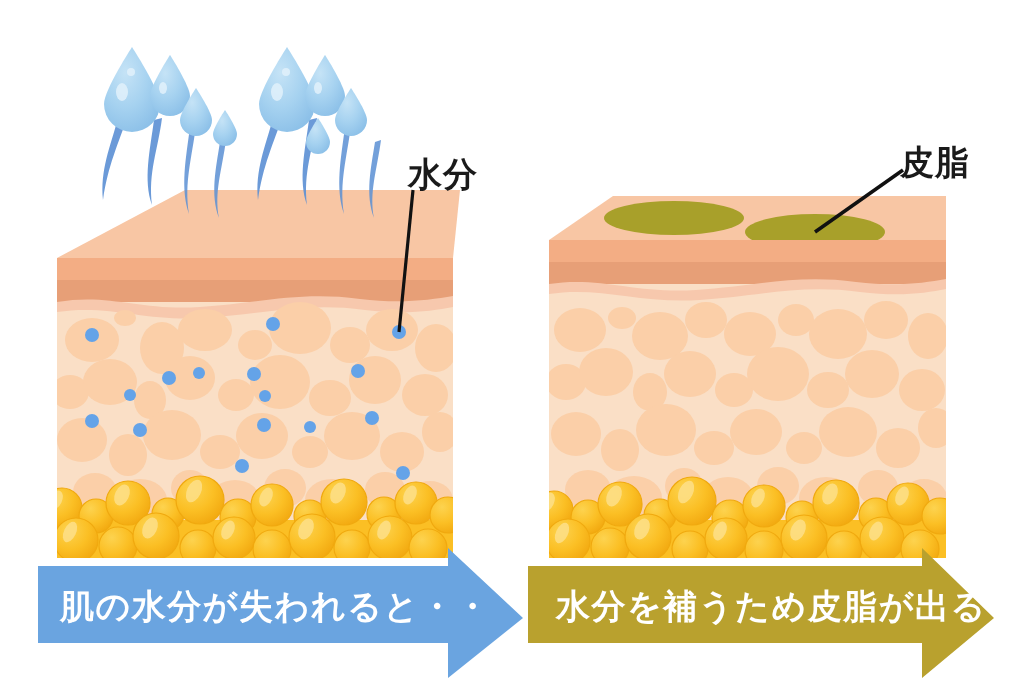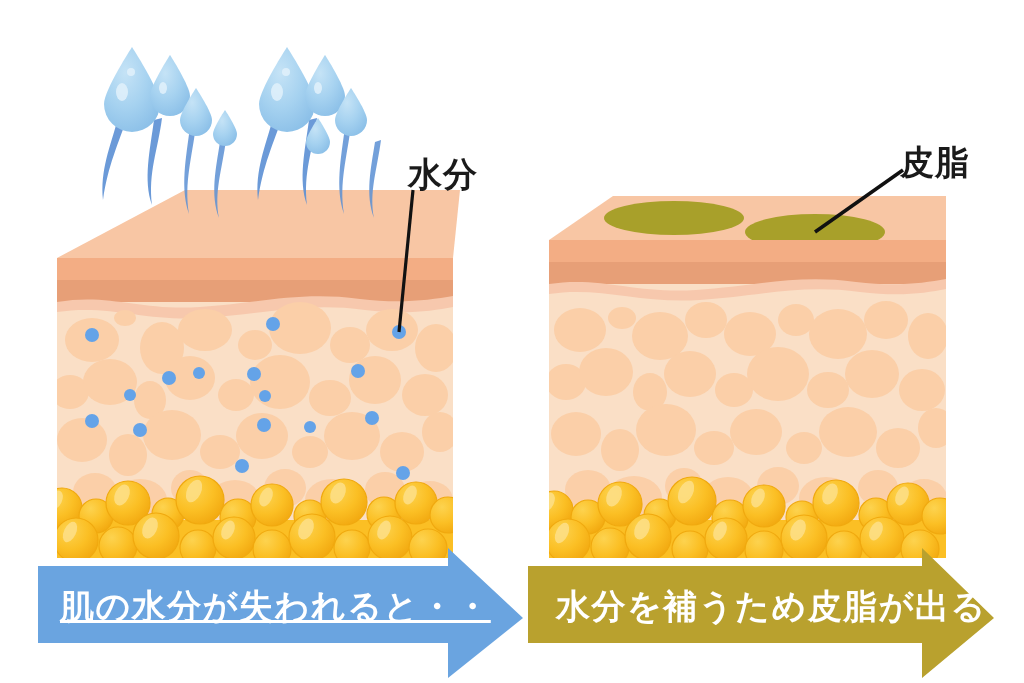--- a/index.html
+++ b/index.html
@@ -5,21 +5,21 @@
   html,body{margin:0;padding:0;background:#ffffff;}
   body{width:1024px;height:683px;overflow:hidden;
        font-family:"Liberation Sans","DejaVu Sans",sans-serif;}
   #stage{position:relative;width:1024px;height:519px;background:#ffffff;}
   #stage svg{position:absolute;left:0;top:0;}
   .lbl{position:absolute;font-weight:700;color:#1a1a1a;white-space:nowrap;}
   #label-water{left:408px;top:152px;font-size:34px;letter-spacing:1px;}
   #label-sebum{left:900px;top:140px;font-size:34px;letter-spacing:1px;}
   .arrow-text{position:absolute;color:#ffffff;font-weight:700;font-size:34px;
               white-space:nowrap;letter-spacing:1.5px;}
-  #arrow-text-left{left:60px;top:584px;text-decoration:underline;}
+  #arrow-text-left{left:60px;top:584px;}
   #arrow-text-right{left:556px;top:584px;text-align:right;}
 </style>
 </head>
 <body>
 
 <div id="stage">
 
   <svg width="1024" height="683" viewBox="0 0 1024 683">
     <defs>
 

